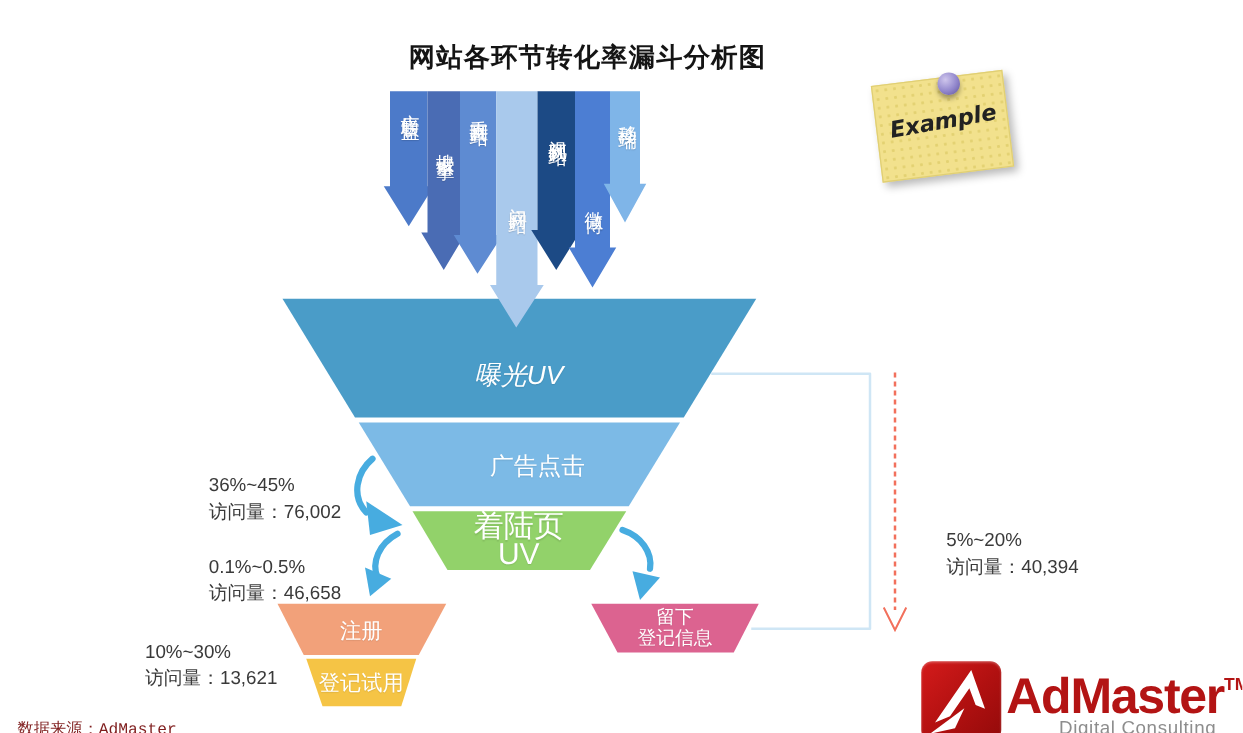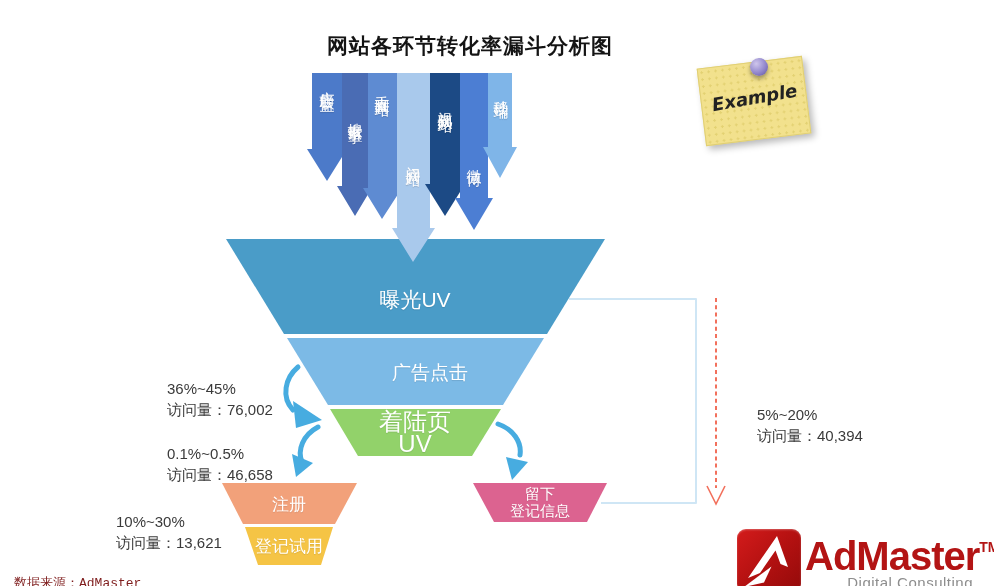--- a/index.html
+++ b/index.html
@@ -78,21 +78,21 @@
   <div class="title">网站各环节转化率漏斗分析图</div>
 
   <div class="channel-label" style="left:317px;top:63px;">广告联盟</div>
   <div class="channel-label" style="left:345px;top:95px;">搜索引擎</div>
   <div class="channel-label" style="left:372px;top:68px;">垂直网站</div>
   <div class="channel-label" style="left:403px;top:138px;color:#fdfdfd;">门户网站</div>
   <div class="channel-label" style="left:435px;top:84px;">视频网站</div>
   <div class="channel-label" style="left:464px;top:142px;">微博</div>
   <div class="channel-label" style="left:491px;top:72px;">移动端</div>
 
-  <div class="stage-label" style="left:415px;top:270px;font-size:21px;">曝光UV</div>
+  <div class="stage-label" style="left:415px;top:270px;font-size:21px;font-style:italic;">曝光UV</div>
   <div class="stage-label" style="left:430px;top:344px;font-size:19px;">广告点击</div>
   <div class="stage-label" style="left:415px;top:395px;font-size:24px;line-height:22px;">
     <div>着陆页</div>
     <div>UV</div>
   </div>
   <div class="stage-label" style="left:289px;top:477px;font-size:17px;">注册</div>
   <div class="stage-label" style="left:289px;top:519px;font-size:17px;">登记试用</div>
   <div class="stage-label" style="left:540px;top:469px;font-size:15px;line-height:17px;">
     <div>留下</div>
     <div>登记信息</div>
@@ -103,21 +103,21 @@
     <div>访问量：76,002</div>
   </div>
   <div class="annot" style="left:167px;top:427px;">
     <div>0.1%~0.5%</div>
     <div>访问量：46,658</div>
   </div>
   <div class="annot" style="left:116px;top:495px;">
     <div>10%~30%</div>
     <div>访问量：13,621</div>
   </div>
-  <div class="annot" style="left:757px;top:388px;">
+  <div class="annot" style="left:757px;top:406px;">
     <div>5%~20%</div>
     <div>访问量：40,394</div>
   </div>
 
   <div class="sticky">
     <div class="sticky-text">Example</div>
   </div>
   <div class="pin"></div>
 
   <div class="source-note">数据来源：AdMaster</div>

